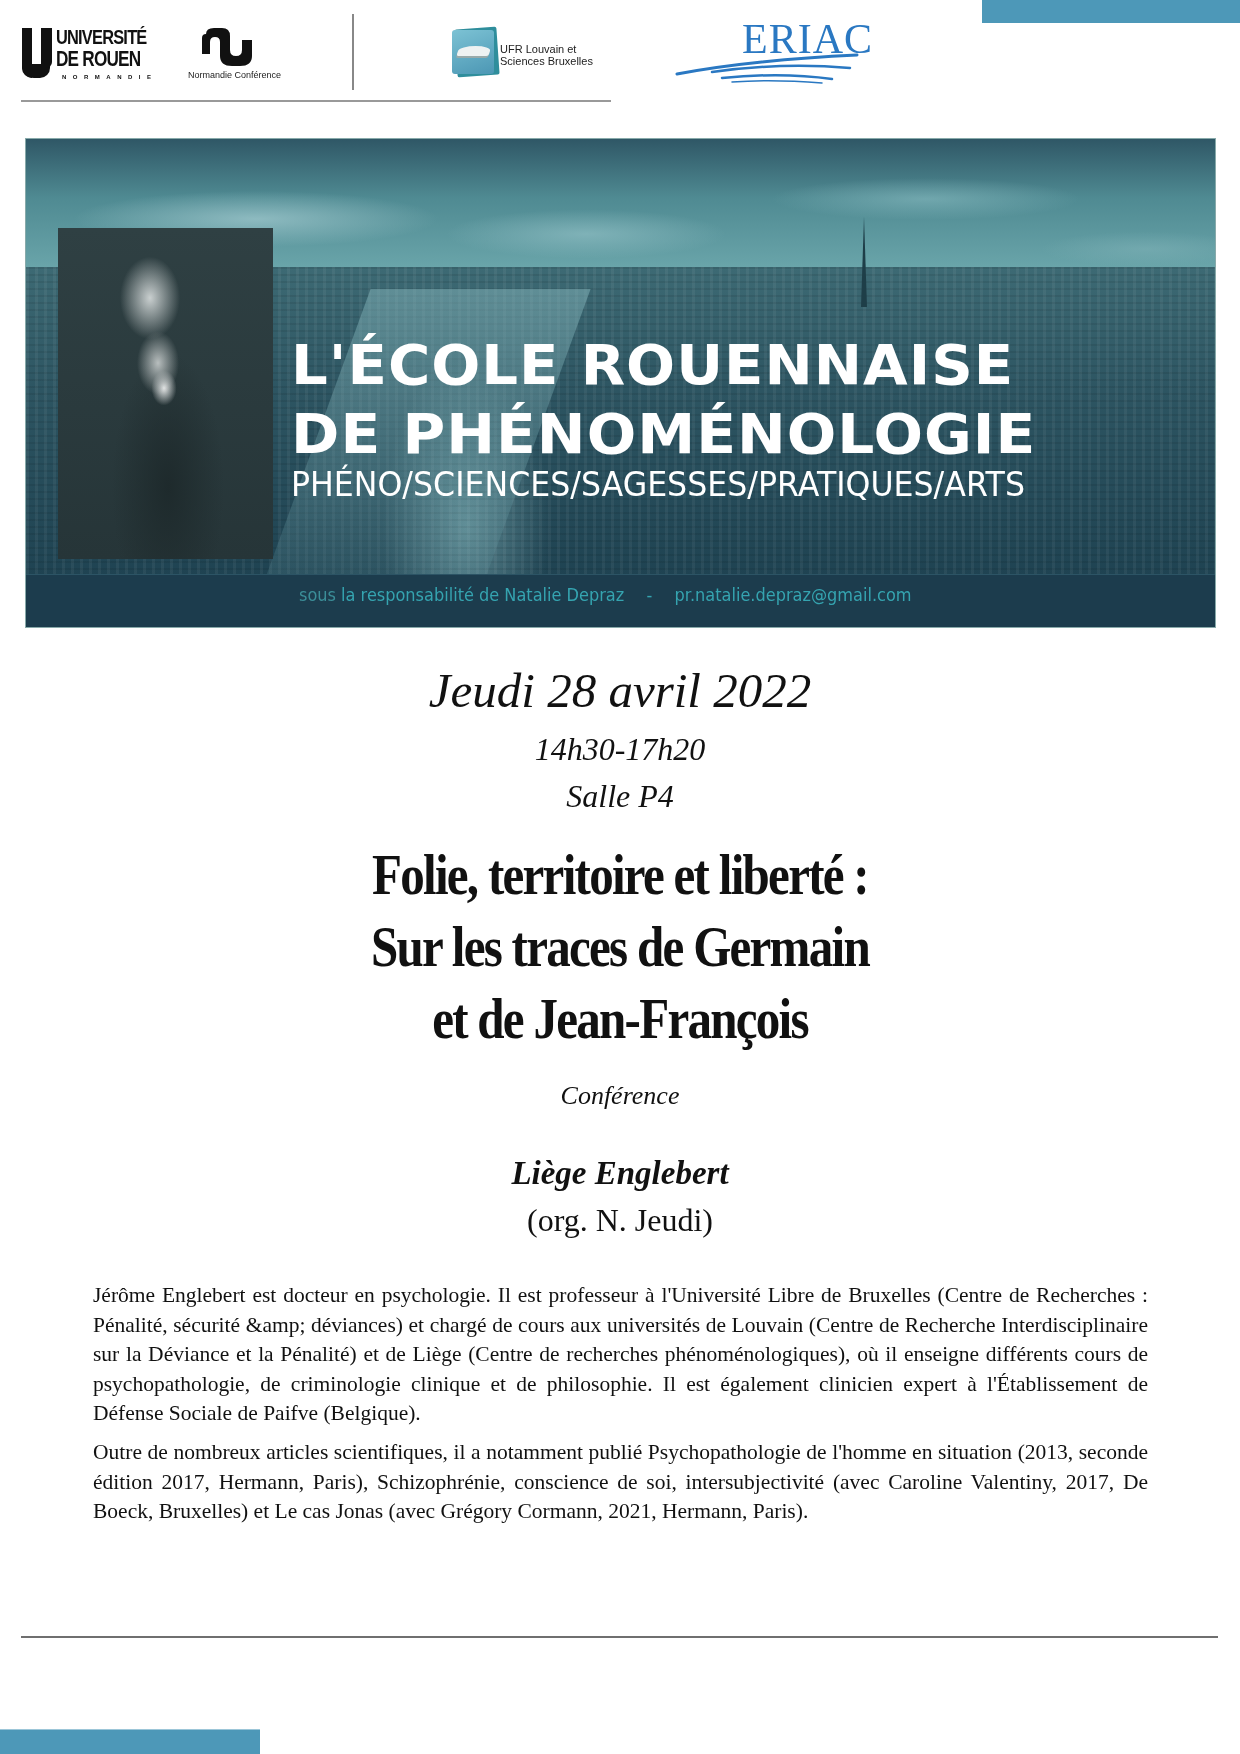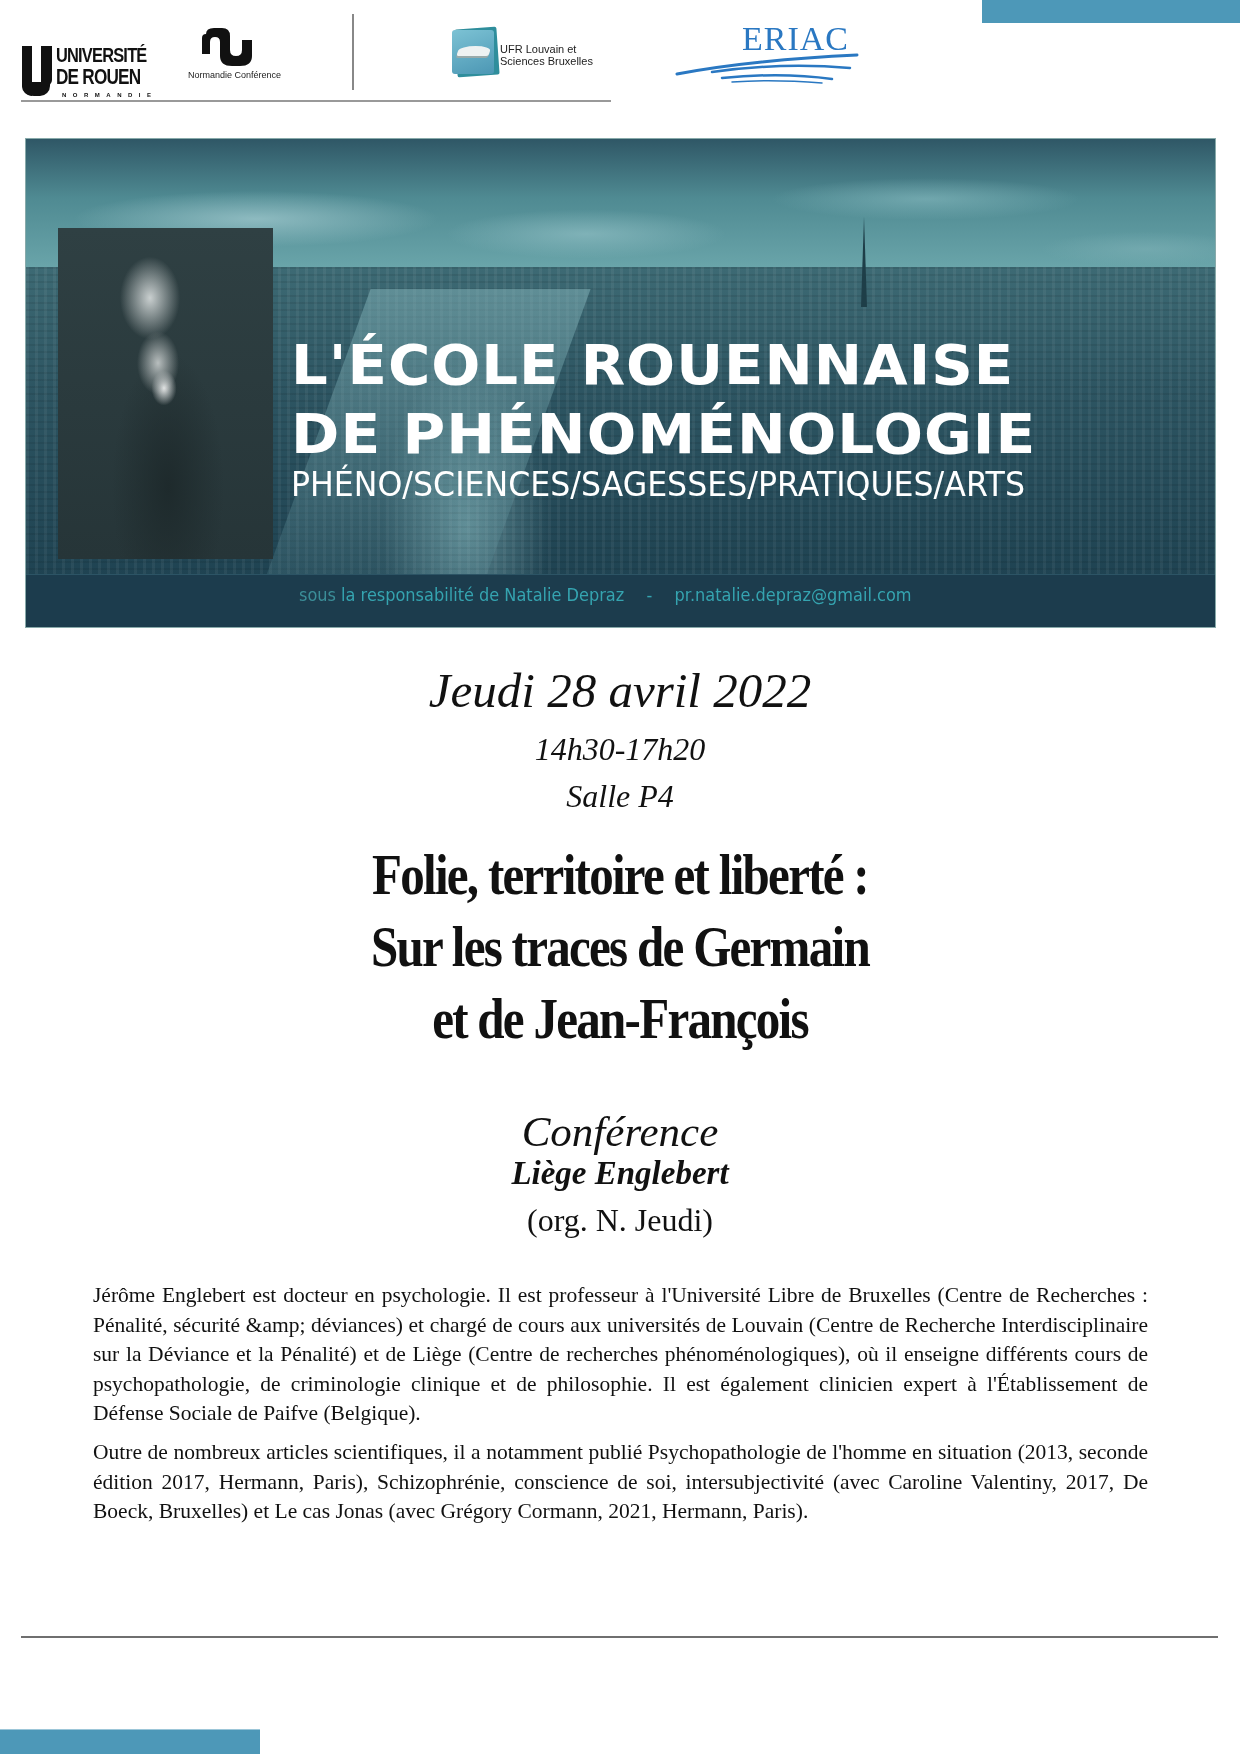--- a/index.html
+++ b/index.html
@@ -6,21 +6,21 @@
     html, body { width: 1240px; height: 1754px; background: #ffffff; overflow: hidden; }
     body { position: relative; font-family: "Liberation Serif", serif; color: #111; }
 
     .abs { position: absolute; }
 
     
     .accent-top { left: 982px; top: 0; width: 258px; height: 23px; background: #4d98b8; }
     .accent-bottom { left: 0; top: 1729px; width: 260px; height: 25px; background: #4d98b8; border-top: 1px solid #9cc6d8; }
 
     
-    .logo-rouen { left: 22px; top: 44px; width: 150px; height: 58px; }
+    .logo-rouen { left: 22px; top: 26px; width: 150px; height: 58px; }
     .logo-rouen .u-mark { position: absolute; left: 0; top: 2px; width: 30px; height: 50px; }
     .logo-rouen .u-mark .bar-l { position:absolute; left:0; top:0; width:10px; height:50px; background:#111; border-radius: 0 0 0 12px; }
     .logo-rouen .u-mark .bar-b { position:absolute; left:0; top:36px; width:28px; height:14px; background:#111; border-radius: 0 0 10px 12px; }
     .logo-rouen .u-mark .bar-r { position:absolute; left:19px; top:0; width:11px; height:40px; background:#111; border-radius: 0 0 6px 0; }
     .logo-rouen .l1 { position: absolute; left: 34px; top: 0; font-family: "Liberation Sans", sans-serif; font-size: 21px; font-weight: 700; letter-spacing: -1px; transform: scaleX(0.78); transform-origin: left; white-space: nowrap; line-height: 22px; }
     .logo-rouen .l2 { position: absolute; left: 34px; top: 22px; font-family: "Liberation Sans", sans-serif; font-size: 22px; font-weight: 700; letter-spacing: -1px; transform: scaleX(0.78); transform-origin: left; white-space: nowrap; line-height: 22px; }
     .logo-rouen .l3 { position: absolute; left: 40px; top: 48px; font-family: "Liberation Sans", sans-serif; font-size: 6px; font-weight: 700; letter-spacing: 6.5px; white-space: nowrap; }
 
     .logo-normandie { left: 188px; top: 28px; width: 100px; height: 56px; }
     .logo-normandie svg { position: absolute; left: 14px; top: 0; }
@@ -29,21 +29,21 @@
     .vsep { left: 352px; top: 14px; width: 2px; height: 76px; background: #888; }
     .hsep-top { left: 21px; top: 100px; width: 590px; height: 2px; background: #999; }
 
     .logo-ufr { left: 452px; top: 26px; width: 180px; height: 56px; }
     .logo-ufr .book-bg { position: absolute; left: 4px; top: 2px; width: 42px; height: 48px; background: #2f8e9c; transform: rotate(-4deg); border-radius: 2px; }
     .logo-ufr .book-fg { position: absolute; left: 0; top: 4px; width: 42px; height: 44px; background: linear-gradient(160deg, #7cc2d4, #4c97b4); border-radius: 3px; }
     .logo-ufr .book-page { position: absolute; left: 6px; top: 20px; width: 32px; height: 10px; background: #eef2f2; border-radius: 50% 50% 2px 2px; transform: skewX(-18deg); box-shadow: 0 2px 0 #9aa; }
     .logo-ufr .t { position: absolute; left: 48px; font-family: "Liberation Sans", sans-serif; font-size: 11px; line-height: 12px; white-space: nowrap; color: #222; }
 
     .logo-eriac { left: 672px; top: 22px; width: 232px; height: 62px; }
-    .logo-eriac .word { position: absolute; left: 70px; top: 0; font-family: "Liberation Serif", serif; font-size: 34px; color: #2a78c2; letter-spacing: 1px; line-height: 34px; }
+    .logo-eriac .word { position: absolute; left: 70px; top: 0; font-family: "Liberation Serif", serif; font-size: 42px; color: #2a78c2; letter-spacing: 1px; line-height: 34px; }
 
     
     .banner { left: 25px; top: 138px; width: 1191px; height: 490px; overflow: hidden; border: 1px solid #8aa; }
     .banner .sky { position: absolute; left: 0; top: 0; width: 100%; height: 130px;
       background:
         radial-gradient(ellipse 260px 40px at 230px 80px, rgba(160,200,205,0.75), transparent 70%),
         radial-gradient(ellipse 200px 35px at 560px 95px, rgba(150,195,200,0.6), transparent 70%),
         radial-gradient(ellipse 220px 30px at 900px 60px, rgba(140,190,195,0.55), transparent 70%),
         radial-gradient(ellipse 150px 25px at 1120px 110px, rgba(130,180,185,0.5), transparent 70%),
         linear-gradient(180deg, #2f5766 0%, #4f8a92 45%, #6aa5aa 100%); }
@@ -78,21 +78,21 @@
     .center { left: 0; width: 1240px; text-align: center; white-space: nowrap; }
     .date { top: 662px; font-size: 49px; font-style: italic; }
     .time { top: 731px; font-size: 32px; font-style: italic; }
     .room { top: 778px; font-size: 32px; font-style: italic; }
 
     .title { font-family: "Liberation Serif", serif; font-weight: 700; font-size: 57px; letter-spacing: -2px; transform: scaleX(0.86); }
     .title1 { top: 842px; }
     .title2 { top: 914px; }
     .title3 { top: 986px; }
 
-    .kind { top: 1107px; font-size: 43px; font-style: italic; }
+    .kind { top: 1081px; font-size: 26px; font-style: italic; }
     .speaker { top: 1155px; font-size: 33px; font-style: italic; font-weight: 700; }
     .org { top: 1202px; font-size: 32px; }
 
     .bio { left: 93px; width: 1055px; font-size: 21.5px; line-height: 29.5px; text-align: justify; color: #111; }
     .bio1 { top: 1281px; }
     .bio2 { top: 1438px; }
 
     .hsep-bottom { left: 21px; top: 1636px; width: 1197px; height: 2px; background: #6f6f6f; }
   </style>
 </head>

